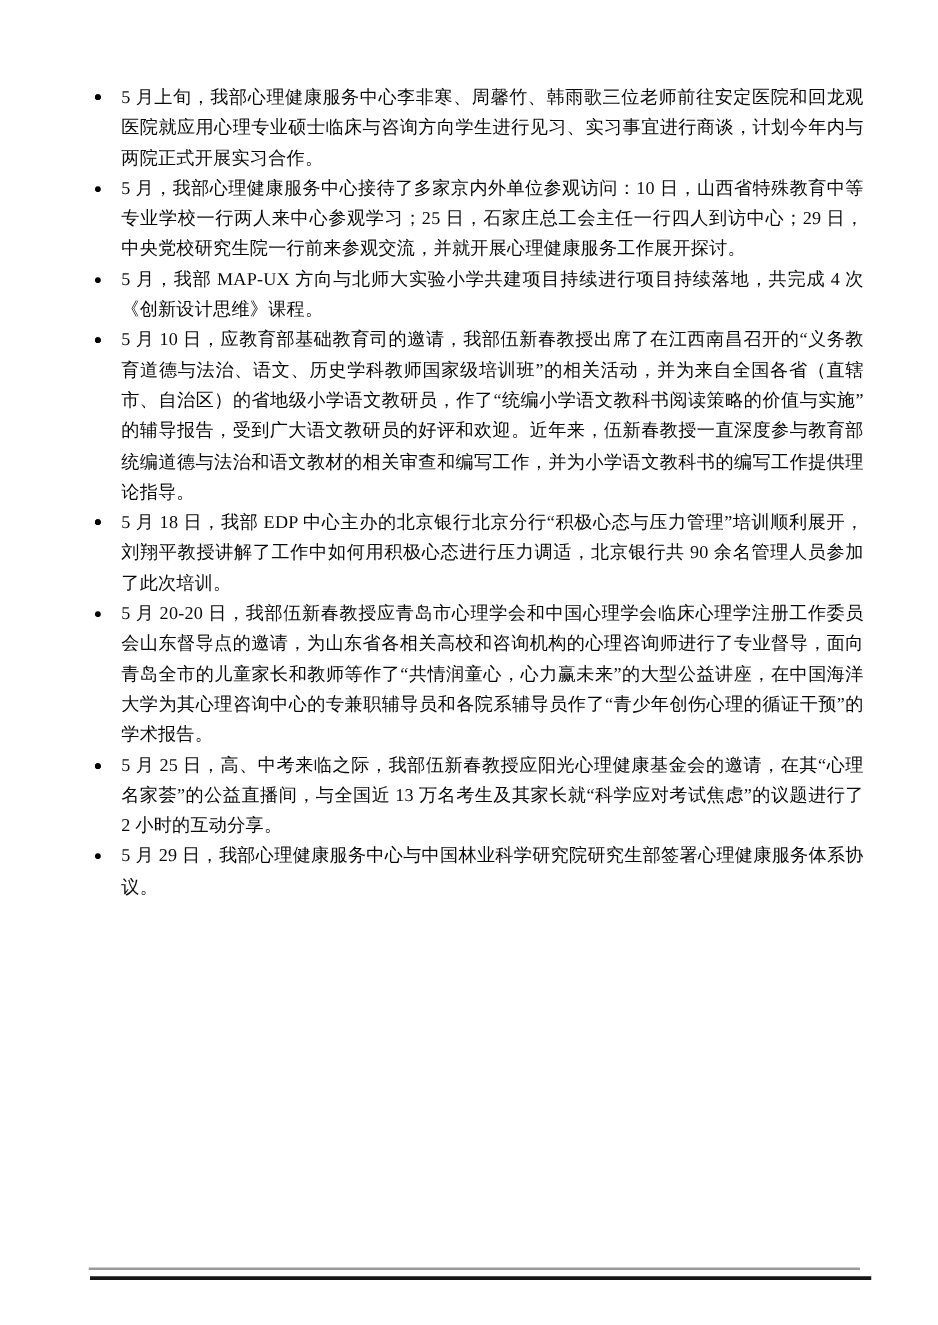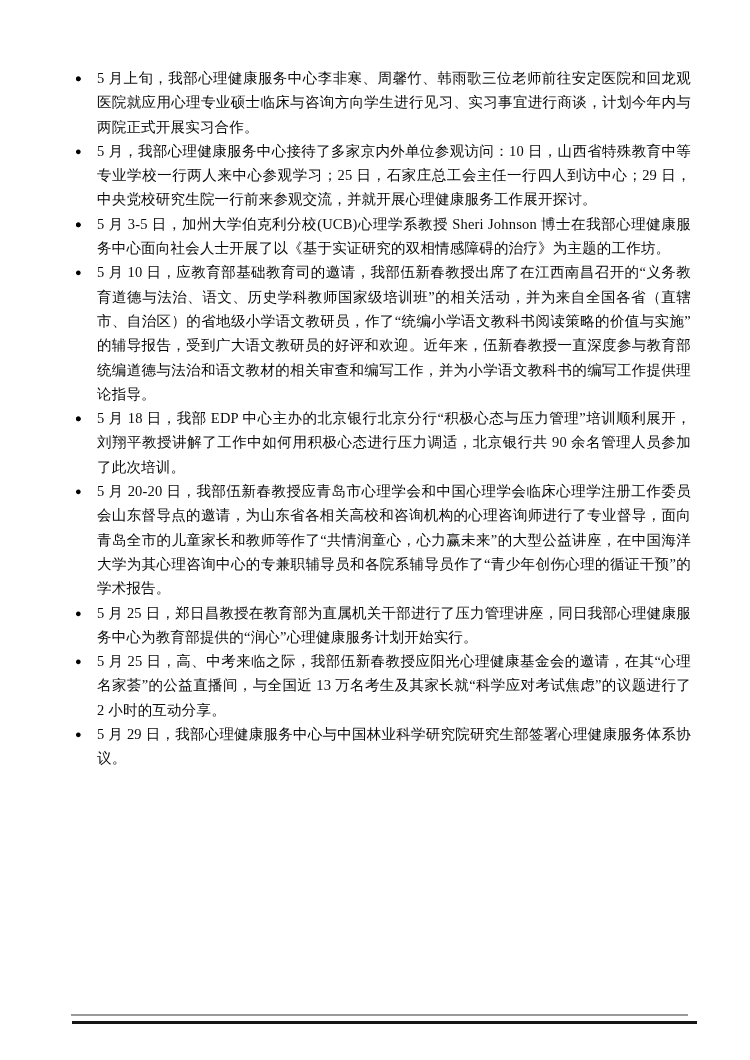--- a/index.html
+++ b/index.html
@@ -73,43 +73,42 @@
     <li>
       <span class="bullet-marker">●</span>
       <span>5 月上旬，我部心理健康服务中心李非寒、周馨竹、韩雨歌三位老师前往安定医院和回龙观医院就应用心理专业硕士临床与咨询方向学生进行见习、实习事宜进行商谈，计划今年内与两院正式开展实习合作。</span>
     </li>
     <li>
       <span class="bullet-marker">●</span>
       <span>5 月，我部心理健康服务中心接待了多家京内外单位参观访问：10 日，山西省特殊教育中等专业学校一行两人来中心参观学习；25 日，石家庄总工会主任一行四人到访中心；29 日，中央党校研究生院一行前来参观交流，并就开展心理健康服务工作展开探讨。</span>
     </li>
     <li>
       <span class="bullet-marker">●</span>
+      <span>5 月，我部 MAP-UX 方向与北师大实验小学共建项目持续进行项目持续落地，共完成 4 次《创新设计思维》课程。</span>
     </li>
     <li>
       <span class="bullet-marker">●</span>
-      <span>5 月 3-5 日，加州大学伯克利分校(UCB)心理学系教授 Sheri Johnson 博士在我部心理健康服务中心面向社会人士开展了以《基于实证研究的双相情感障碍的治疗》为主题的工作坊。</span>
     </li>
     <li>
       <span class="bullet-marker">●</span>
       <span>5 月 10 日，应教育部基础教育司的邀请，我部伍新春教授出席了在江西南昌召开的“义务教育道德与法治、语文、历史学科教师国家级培训班”的相关活动，并为来自全国各省（直辖市、自治区）的省地级小学语文教研员，作了“统编小学语文教科书阅读策略的价值与实施”的辅导报告，受到广大语文教研员的好评和欢迎。近年来，伍新春教授一直深度参与教育部统编道德与法治和语文教材的相关审查和编写工作，并为小学语文教科书的编写工作提供理论指导。</span>
     </li>
     <li>
       <span class="bullet-marker">●</span>
     </li>
     <li>
       <span class="bullet-marker">●</span>
       <span>5 月 18 日，我部 EDP 中心主办的北京银行北京分行“积极心态与压力管理”培训顺利展开，刘翔平教授讲解了工作中如何用积极心态进行压力调适，北京银行共 90 余名管理人员参加了此次培训。</span>
     </li>
     <li>
       <span class="bullet-marker">●</span>
       <span>5 月 20-20 日，我部伍新春教授应青岛市心理学会和中国心理学会临床心理学注册工作委员会山东督导点的邀请，为山东省各相关高校和咨询机构的心理咨询师进行了专业督导，面向青岛全市的儿童家长和教师等作了“共情润童心，心力赢未来”的大型公益讲座，在中国海洋大学为其心理咨询中心的专兼职辅导员和各院系辅导员作了“青少年创伤心理的循证干预”的学术报告。</span>
     </li>
     <li>
       <span class="bullet-marker">●</span>
-      <span>5 月 25 日，郑日昌教授在教育部为直属机关干部进行了压力管理讲座，同日我部心理健康服务中心为教育部提供的“润心”心理健康服务计划开始实行。</span>
     </li>
     <li>
       <span class="bullet-marker">●</span>
       <span>5 月 25 日，高、中考来临之际，我部伍新春教授应阳光心理健康基金会的邀请，在其“心理名家荟”的公益直播间，与全国近 13 万名考生及其家长就“科学应对考试焦虑”的议题进行了 2 小时的互动分享。</span>
     </li>
     <li>
       <span class="bullet-marker">●</span>
       <span>5 月 29 日，我部心理健康服务中心与中国林业科学研究院研究生部签署心理健康服务体系协议。</span>
     </li>
   </ul>

